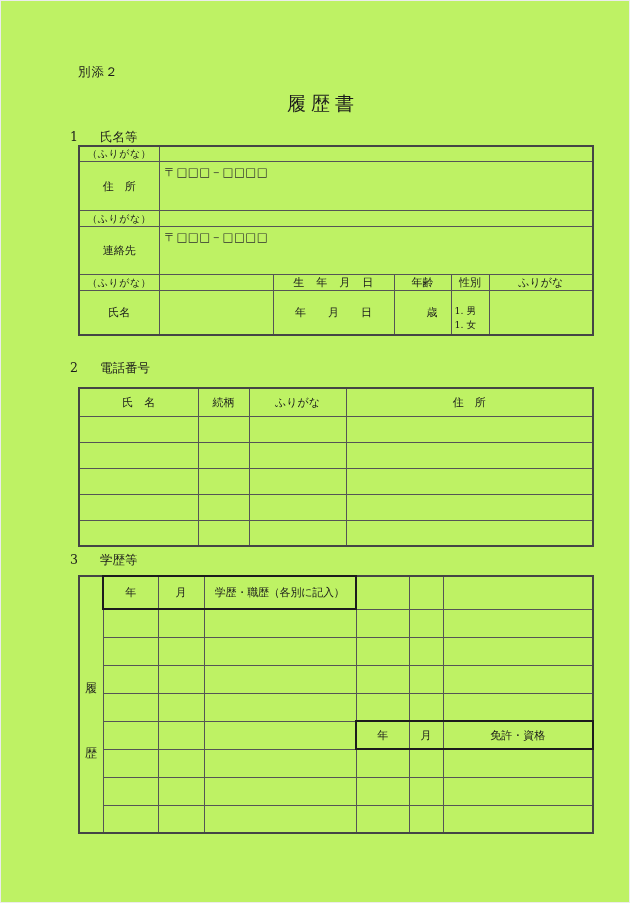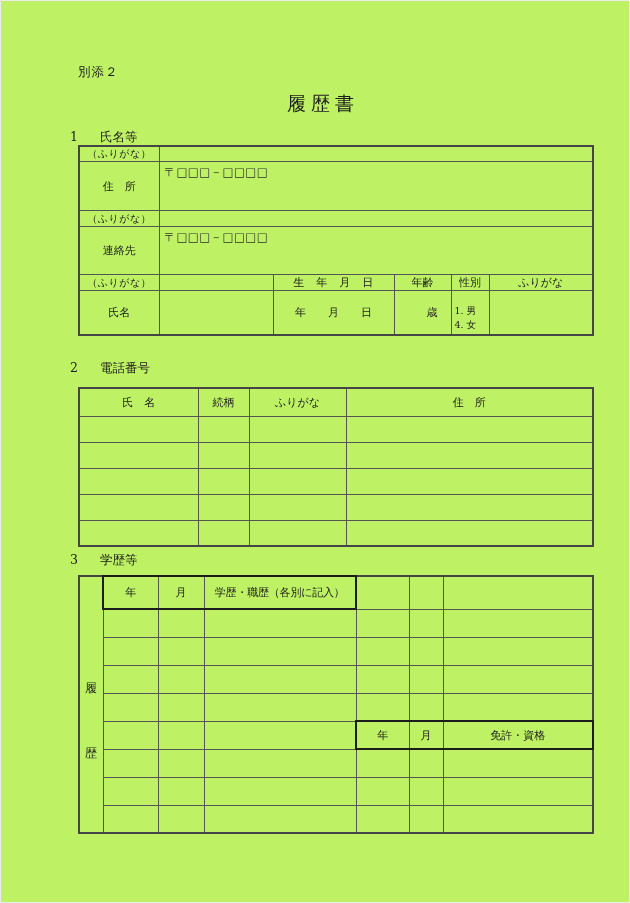--- a/index.html
+++ b/index.html
@@ -140,21 +140,21 @@
       <td>性別</td>
       <td>ふりがな</td>
     </tr>
     <tr style="height:44px">
       <td class="lbl">氏名</td>
       <td class="blank"></td>
       <td>年　　月　　日</td>
       <td class="age-cell">歳</td>
       <td class="gender-cell">
         <div>1. 男</div>
-        <div>4. 女</div>
+        <div>1. 女</div>
       </td>
       <td class="blank"></td>
     </tr>
   </tbody>
     </table>
 
   <div class="section-heading sh2">
     <span class="num">2</span>
     <span>電話番号</span>
   </div>

